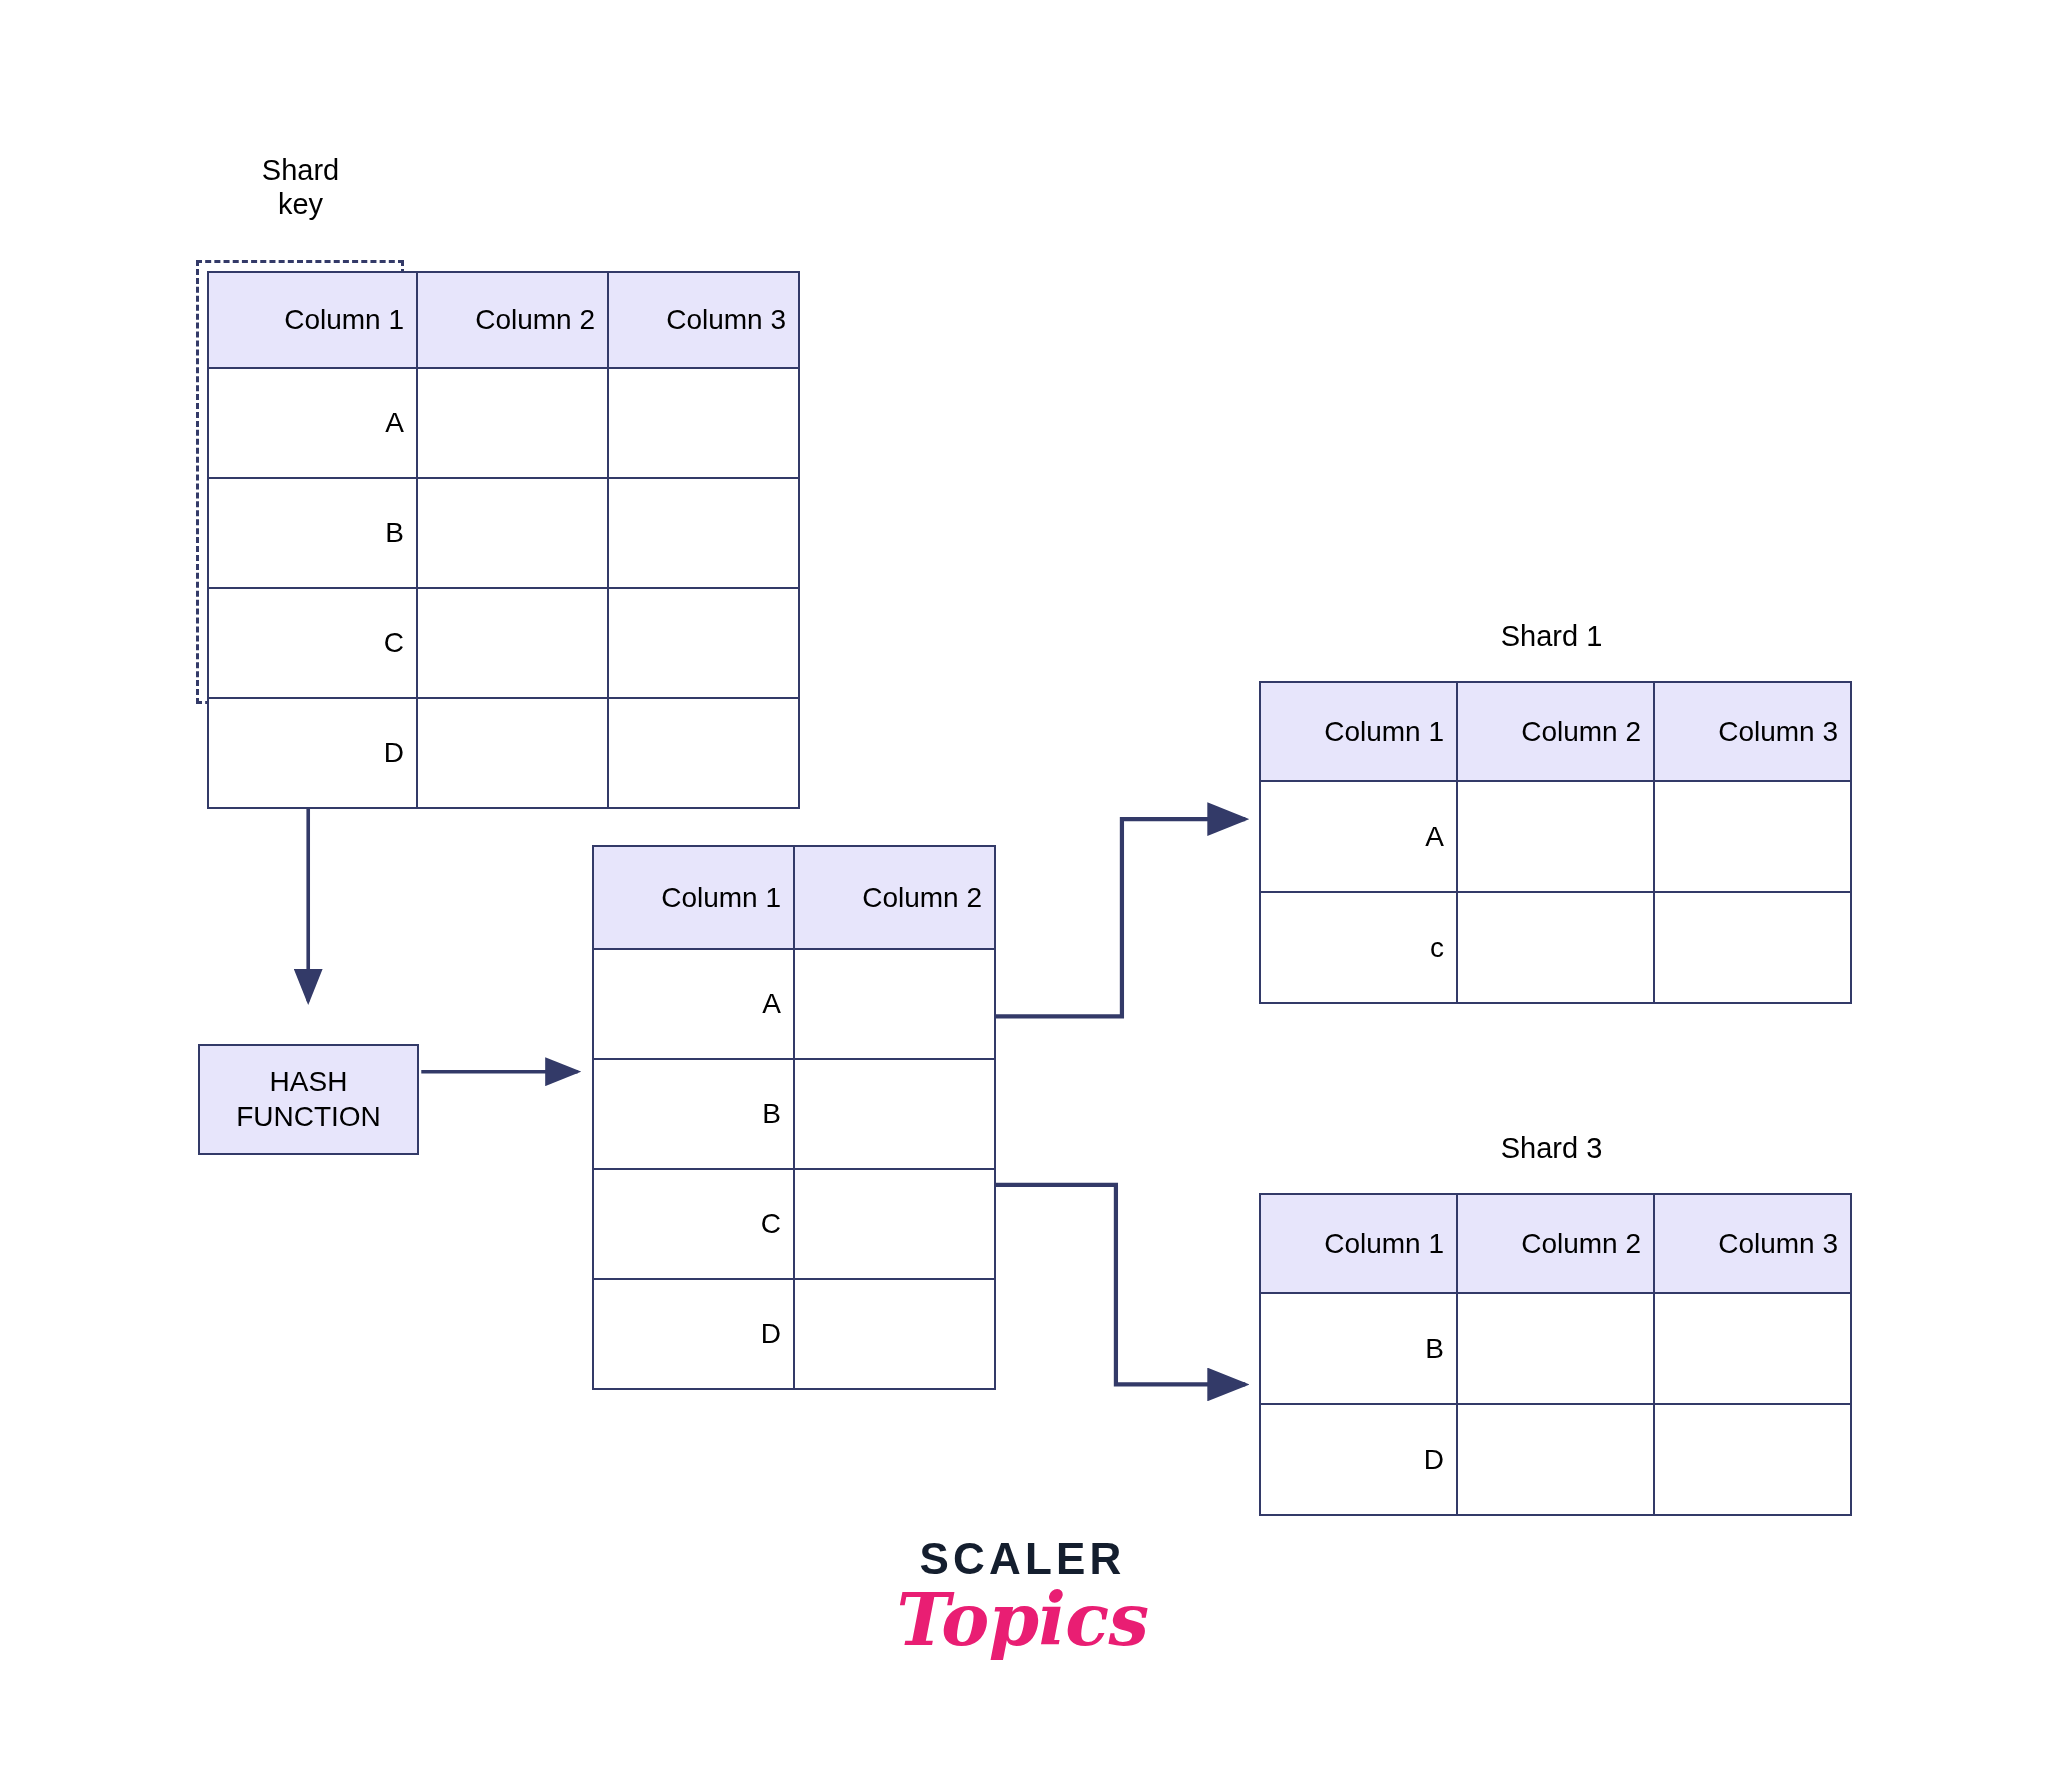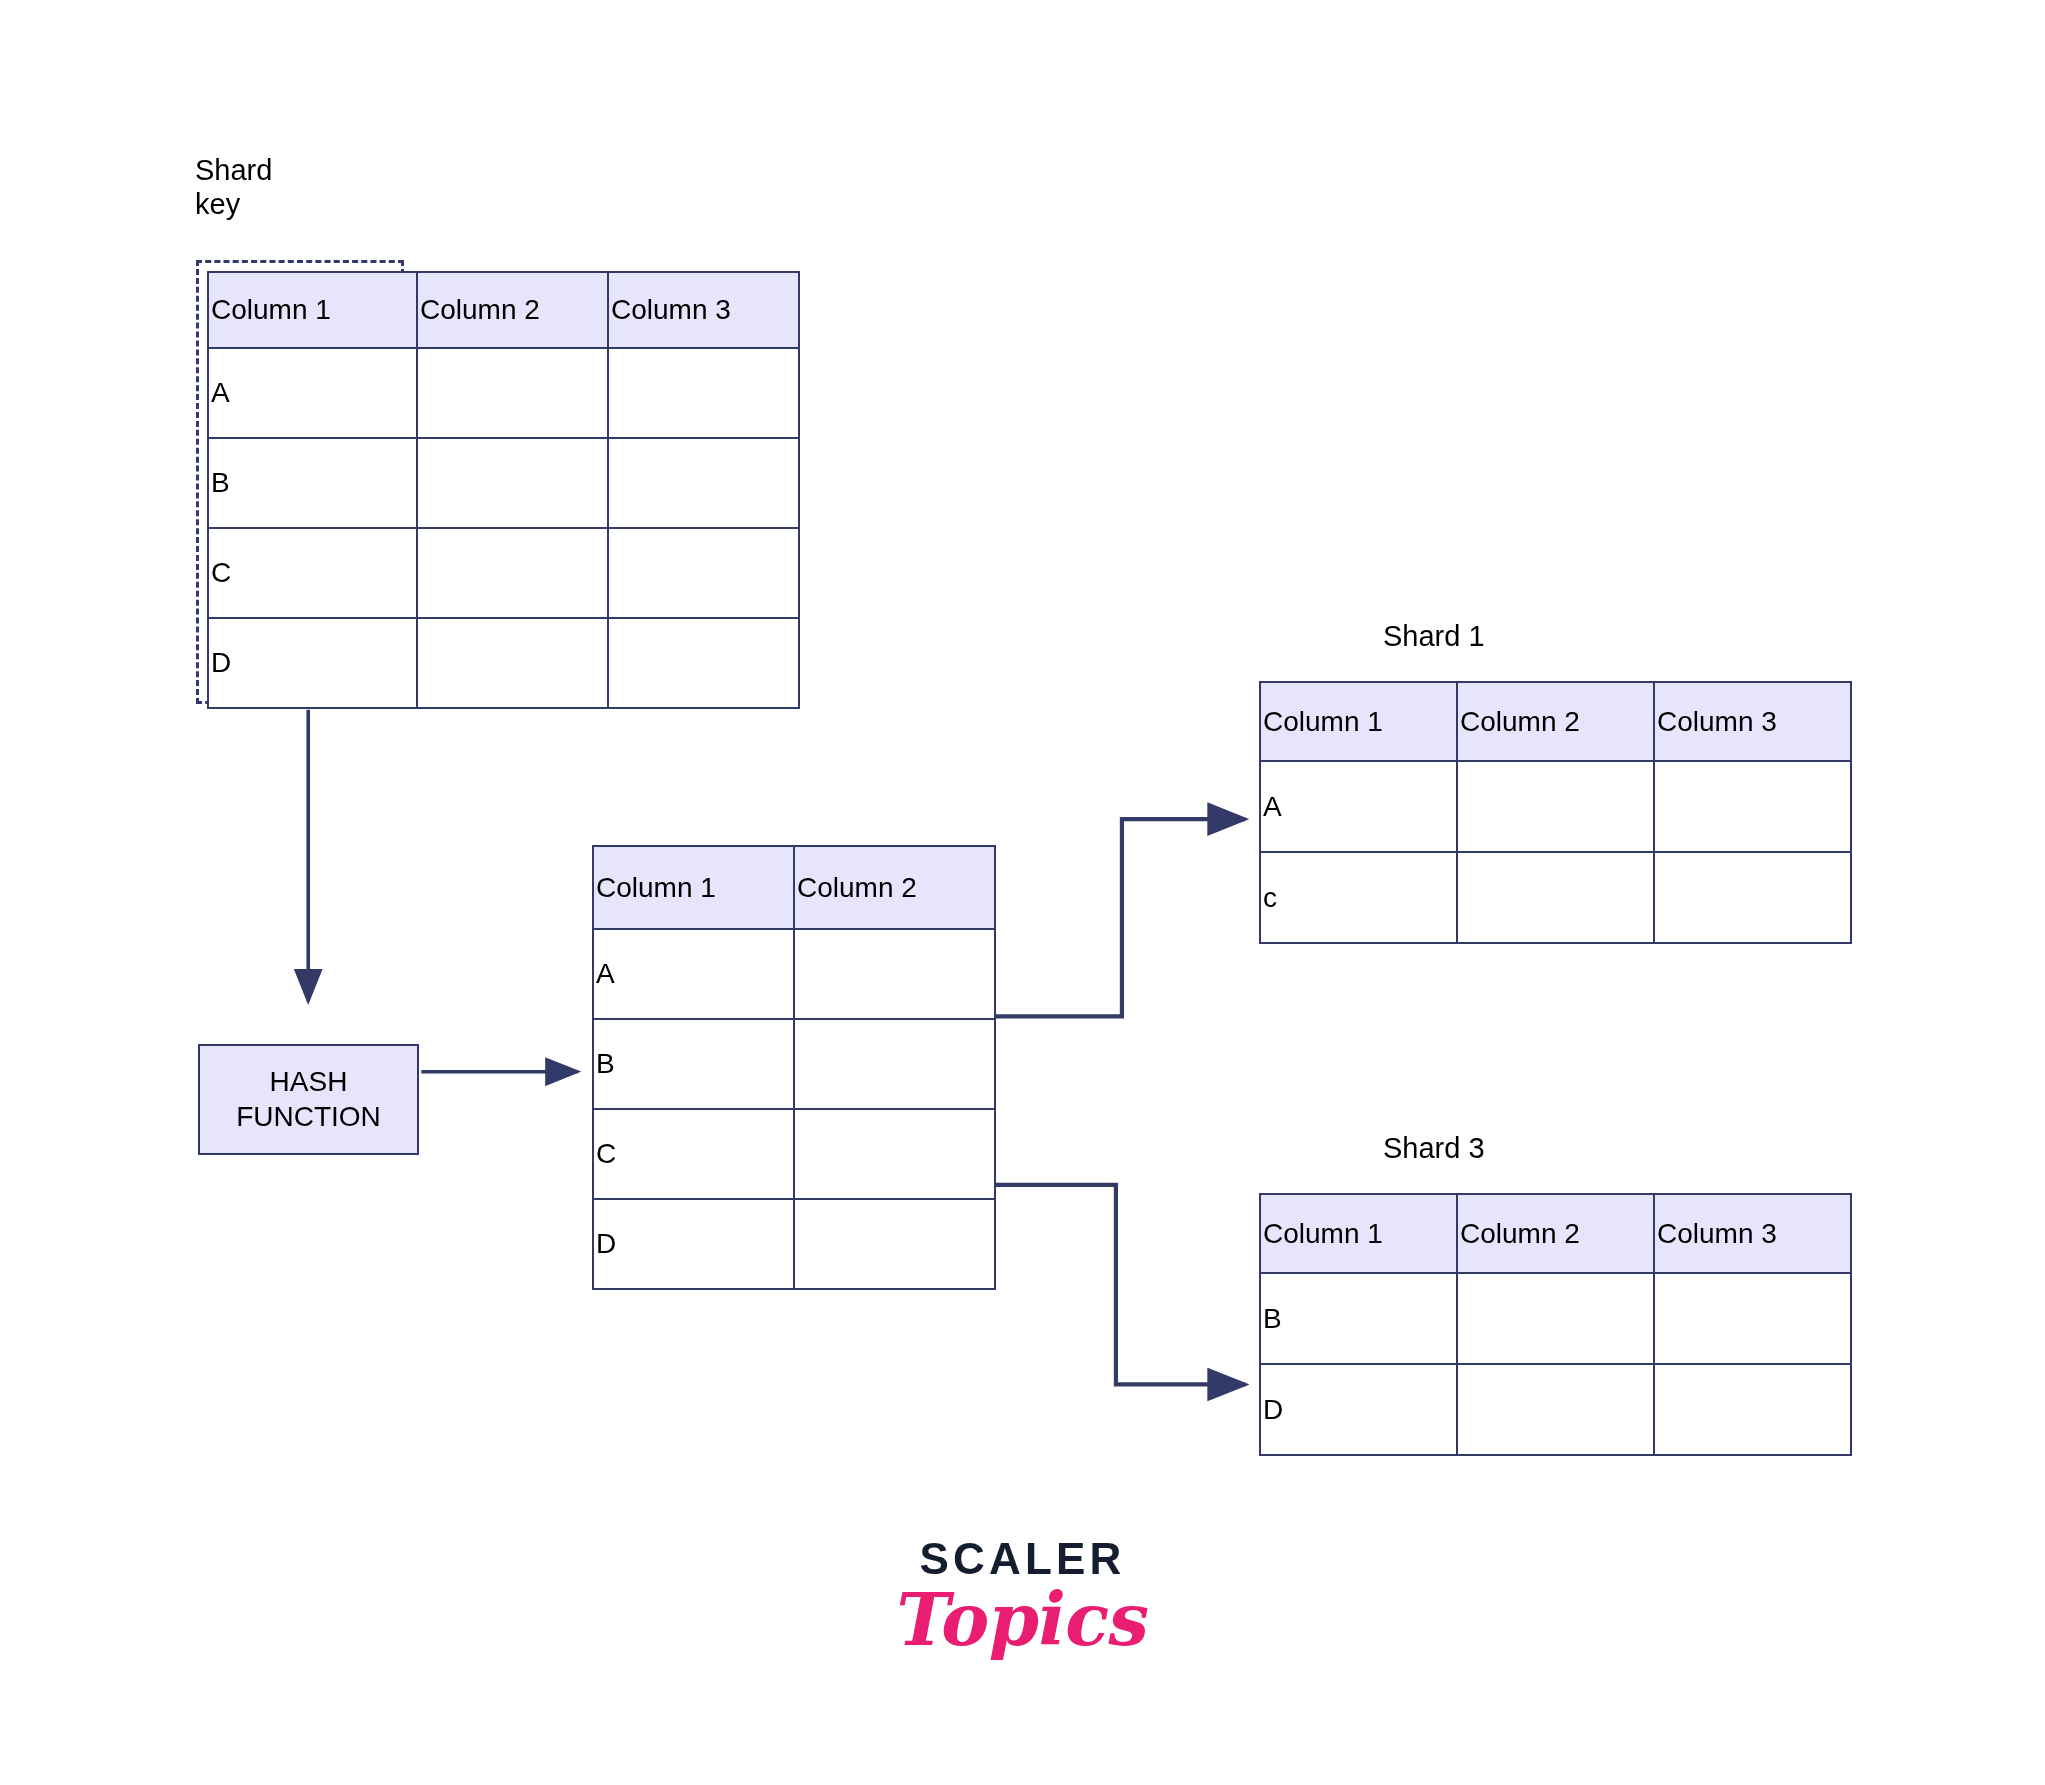--- a/index.html
+++ b/index.html
@@ -20,24 +20,24 @@
 
   
   .dtable {
     position: absolute;
     border-collapse: collapse;
     table-layout: fixed;
     background: #ffffff;
   }
   .dtable td {
     border: 2.4px solid #333a68;
-    text-align: left;
+    text-align: right;
     vertical-align: middle;
     color: #000000;
-    padding: 2px;
+    padding: 12px;
   }
   .dtable thead td,
   .dtable td.hdr {
     background: #e7e5fb;
   }
 
   
   #main-table { left: 207px; top: 271px; width: 591px; }
   #main-table td { height: 84px; font-size: 28px; }
   #main-table td.hdr { height: 70px; }
@@ -72,20 +72,21 @@
     background: transparent;
     pointer-events: none;
   }
 
   
   .plain-label {
     position: absolute;
     color: #000000;
     font-size: 29px;
     line-height: 1.18;
+    text-align: center;
     white-space: pre-line;
   }
   #shard-key-label { left: 195px; top: 153px; width: 211px; }
   #shard1-label   { left: 1383px; top: 619px; width: 337px; }
   #shard2-label   { left: 1383px; top: 1131px; width: 337px; }
 
   
   #hash-box {
     position: absolute;
     left: 198px;

